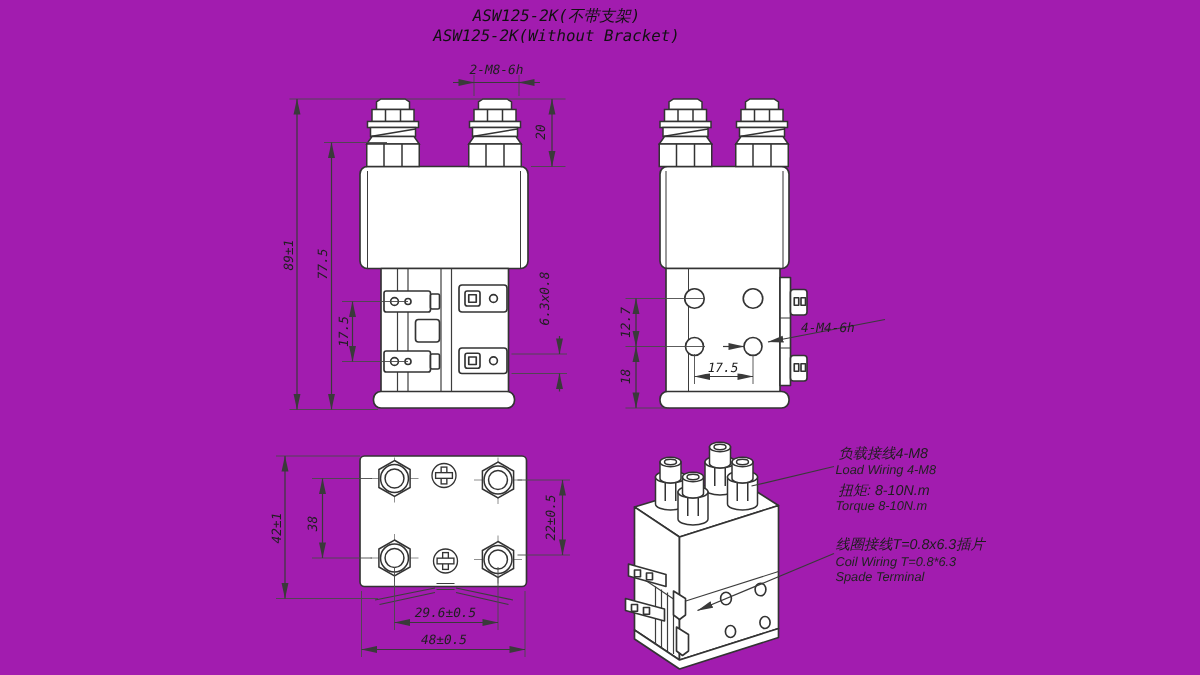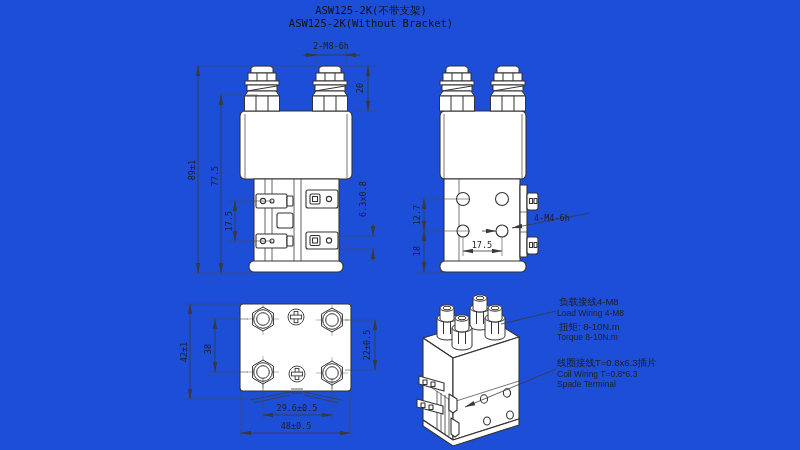--- a/index.html
+++ b/index.html
@@ -1,16 +1,16 @@
 <!DOCTYPE html>
 <html><head>
 <meta charset="utf-8">
 <style>
   html,body{margin:0;padding:0;background:#ffffff;}
-  .page{width:800px;height:450px;background:#1d4ed8;position:relative;overflow:hidden;}
+  .page{width:800px;height:450px;background:#a21caf;position:relative;overflow:hidden;font-style:italic;}
   svg{display:block;}
   
   .obj{fill:#ffffff;stroke:#333333;stroke-width:1.1;stroke-linejoin:round;}
   .obj-nf{fill:none;stroke:#333333;stroke-width:1.1;stroke-linejoin:round;}
   .thin{fill:none;stroke:#3d3d3d;stroke-width:0.7;}
   .rib{fill:none;stroke:#3d3d3d;stroke-width:0.8;}
   
   .dim-l{fill:none;stroke:#3a3a3a;stroke-width:0.8;}
   .ext-l{fill:none;stroke:#4a4a4a;stroke-width:0.6;}
   .ctr-l{fill:none;stroke:#6a6a6a;stroke-width:0.5;}

